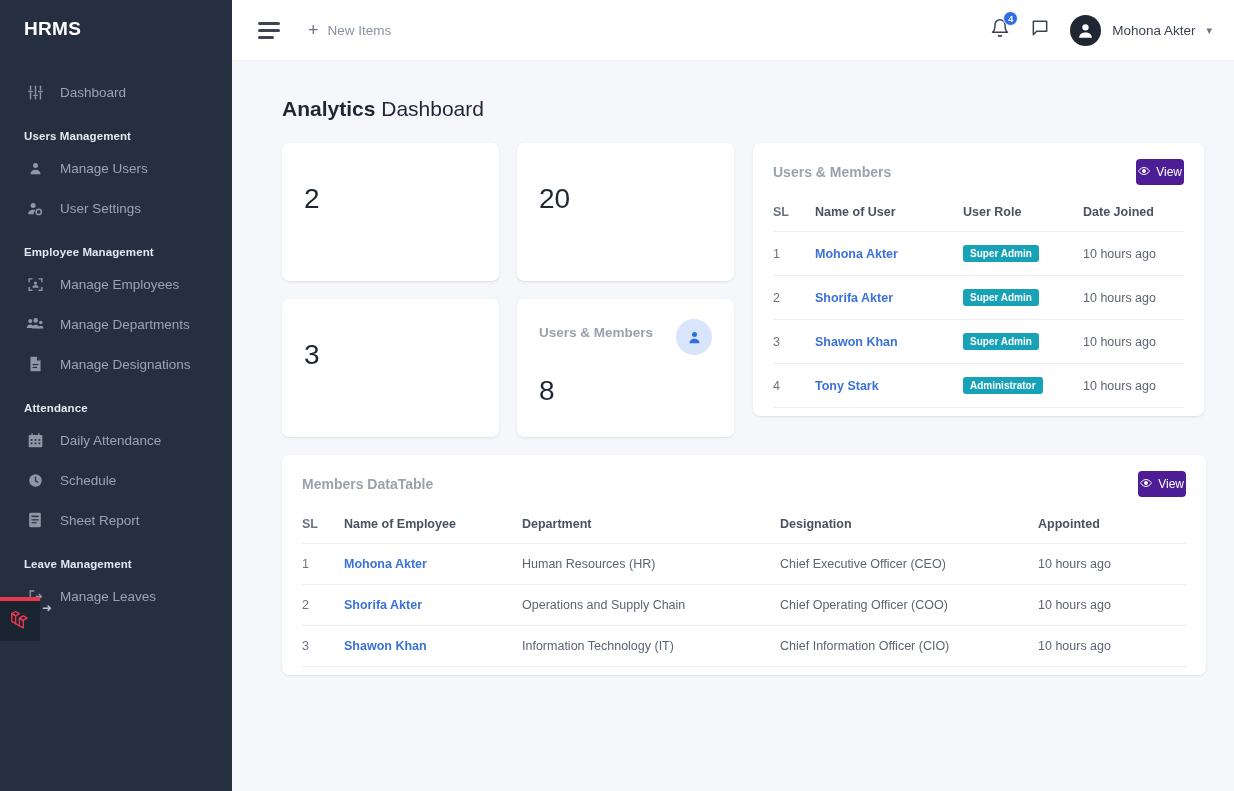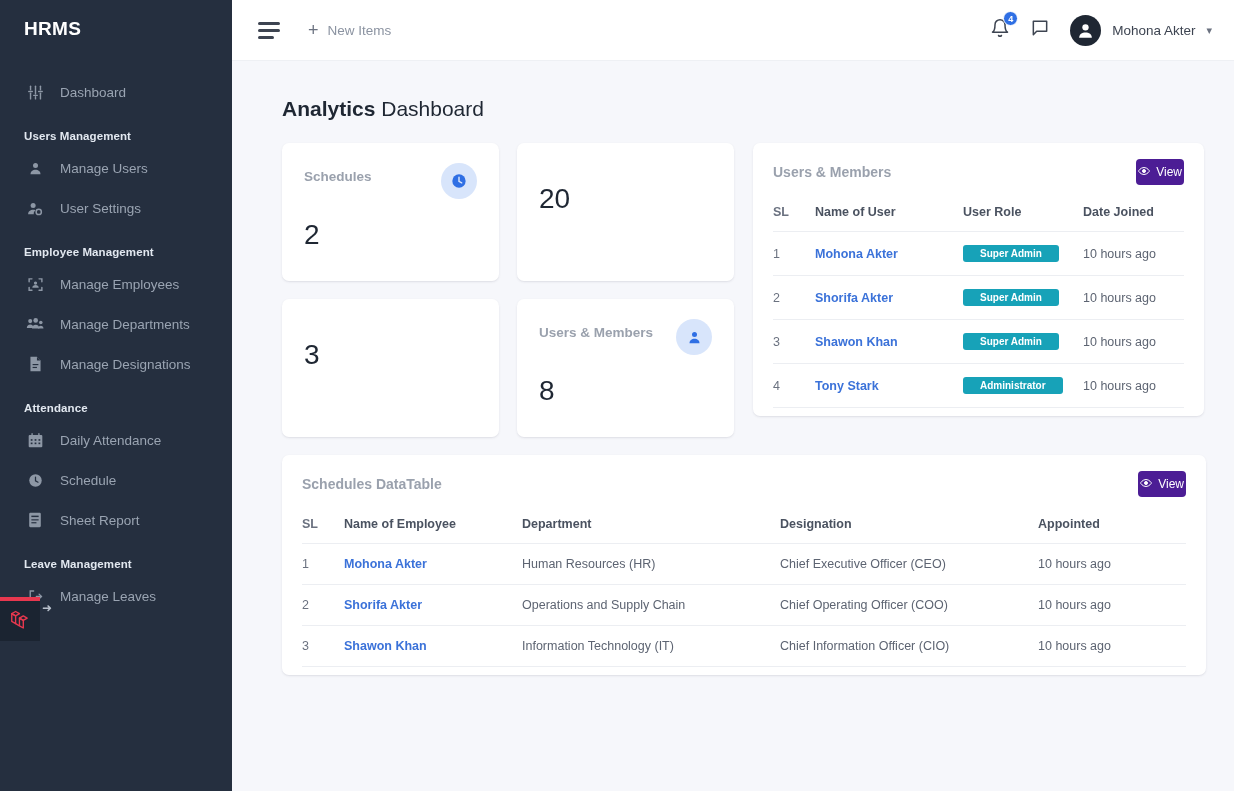--- a/index.html
+++ b/index.html
@@ -143,21 +143,21 @@
   tbody td {
     font-size: 12.5px; color: #5d6472; padding: 13px 0;
     border-top: 1px solid #eceef2;
   }
   tbody tr:last-child td { border-bottom: 1px solid #eceef2; }
   td.sl, th.sl { width: 42px; color: #6b7280; }
   td.name a { color: #3b72d9; font-weight: bold; text-decoration: none; cursor: pointer; }
   .role-badge {
     display: inline-block; background: #17a2b8; color: #ffffff;
     font-size: 10px; font-weight: bold; border-radius: 3px;
-    padding: 3px 17px; white-space: nowrap;
+    padding: 3px 7px; white-space: nowrap;
   }
 
   .wide-panel { margin-top: 18px; width: 924px; }
   .wide-panel th.c-name, .wide-panel td.c-name { width: 178px; }
   .wide-panel th.c-dept, .wide-panel td.c-dept { width: 258px; }
   .wide-panel th.c-desig, .wide-panel td.c-desig { width: 258px; }
 
   .users-panel th.c-user, .users-panel td.c-user { width: 148px; }
   .users-panel th.c-role, .users-panel td.c-role { width: 120px; }
 
@@ -374,29 +374,20 @@
 
       <h1 class="page-title">
         <b>Analytics</b><span> Dashboard</span>
       </h1>
 
       <div class="row">
 
         <div class="stat-col">
           <div class="stat-row">
             <div class="card stat-card">
-              <div class="top">
-                <div class="stat-label">Schedules</div>
-                <div class="stat-icon">
-                  <svg width="16" height="16" viewBox="0 0 24 24" fill="currentColor">
-                    <circle cx="12" cy="12" r="10"></circle>
-                    <path d="M12 6.5v6l4 2.2" fill="none" stroke="#d8e5fb" stroke-width="2.2" stroke-linecap="round"></path>
-                  </svg>
-                </div>
-              </div>
               <div class="stat-value">2</div>
             </div>
 
             <div class="card stat-card">
               <div class="stat-value">20</div>
             </div>
           </div>
 
           <div class="stat-row">
             <div class="card stat-card">
@@ -466,21 +457,21 @@
                 <td class="c-role"><span class="role-badge">Administrator</span></td>
                 <td>10 hours ago</td>
               </tr>
             </tbody>
           </table>
         </div>
       </div>
 
       <div class="card panel wide-panel">
         <div class="panel-head">
-          <div class="panel-title">Schedules DataTable</div>
+          <div class="panel-title">Members DataTable</div>
           <button class="view-btn">
             <span>
               <svg width="12" height="12" viewBox="0 0 24 24" fill="none" stroke="currentColor" stroke-width="2">
                 <path d="M1 12s4-7 11-7 11 7 11 7-4 7-11 7S1 12 1 12z"></path>
                   <circle cx="12" cy="12" r="3" fill="currentColor"></circle>
               </svg>
             </span>
             <span>View</span>
           </button>
         </div>

